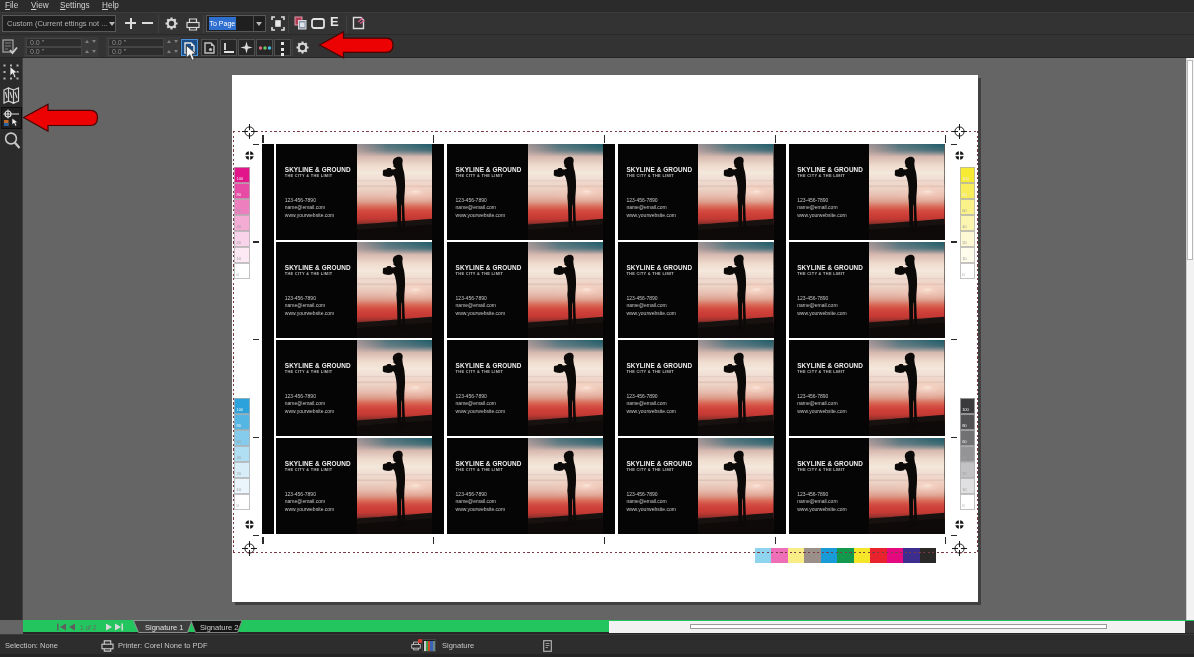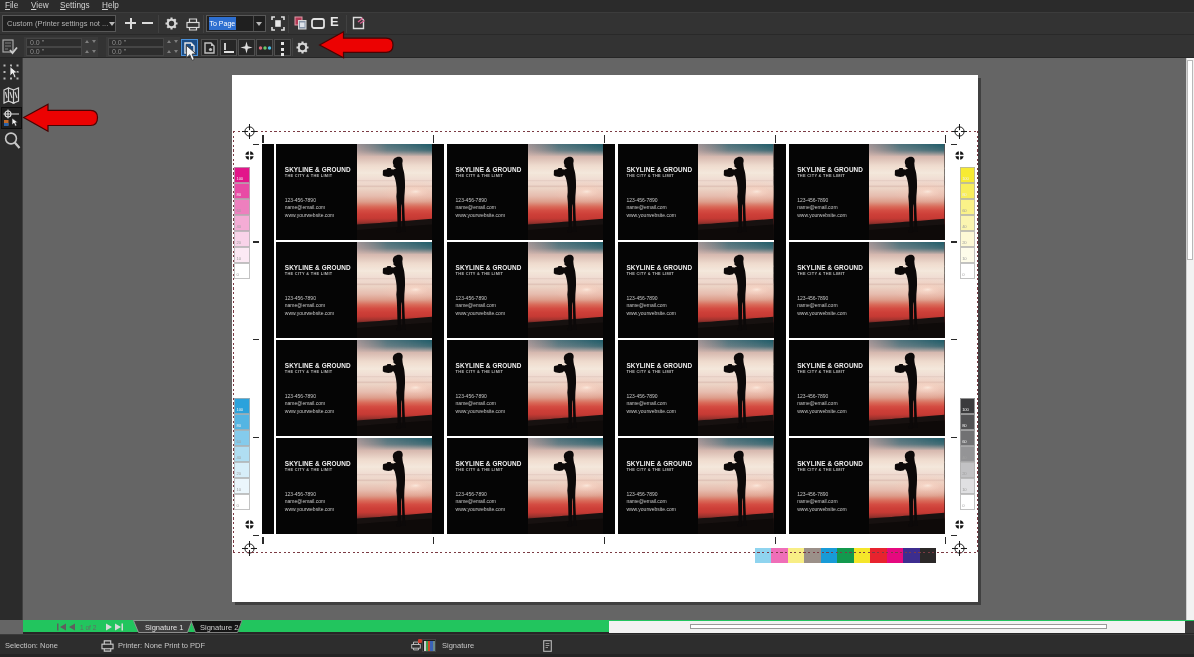--- a/index.html
+++ b/index.html
@@ -30,21 +30,21 @@
 .spin{position:absolute;width:56px;height:9px;background:#2d2d2d;border:1px solid #454545;color:#8f8f8f;font-size:7px;line-height:8px;padding-left:3px;}
 .sarr{position:absolute;width:0;height:0;}
 </style></head><body>
 <div id="menubar" class="abs">
     <span style="left:5px"><u>F</u>ile</span>
     <span style="left:31px"><u>V</u>iew</span>
     <span style="left:60px"><u>S</u>ettings</span>
     <span style="left:102px"><u>H</u>elp</span>
   </div>
 <div id="tb1" class="abs">
-    <div class="abs" style="left:2px;top:2px;width:114px;height:17px;background:#1f1f1f;border:1px solid #585858;color:#b2b2b2;font-size:7.5px;line-height:15px;padding-left:4px;white-space:nowrap;overflow:hidden;">Custom (Printer settings not ...</div>
+    <div class="abs" style="left:2px;top:2px;width:114px;height:17px;background:#1f1f1f;border:1px solid #585858;color:#b2b2b2;font-size:7.5px;line-height:15px;padding-left:4px;white-space:nowrap;overflow:hidden;">Custom (Current ettings not ...</div>
     <div class="sarr" style="left:109px;top:9px;border-left:3px solid transparent;border-right:3px solid transparent;border-top:4px solid #b8b8b8;"></div>
     <div class="abs" style="left:125px;top:9px;width:11px;height:2px;background:#dcdcdc;"></div>
     <div class="abs" style="left:129.5px;top:4.5px;width:2px;height:11px;background:#dcdcdc;"></div>
     <div class="abs" style="left:142px;top:9px;width:11px;height:2px;background:#dcdcdc;"></div>
     <div class="vsep" style="left:158px;top:2px;height:18px;"></div>
     <svg class="abs" style="left:165px;top:4px" width="13" height="13" viewBox="0 0 16 16">
       <g stroke="#d8d8d8" stroke-width="2.6" fill="none">
         <circle cx="8" cy="8" r="4.6"></circle>
         <path d="M8 0.6 V3 M8 13 V15.4 M0.6 8 H3 M13 8 H15.4 M2.8 2.8 L4.4 4.4 M11.6 11.6 L13.2 13.2 M13.2 2.8 L11.6 4.4 M4.4 11.6 L2.8 13.2"></path>
       </g>
@@ -633,21 +633,21 @@
   </div>
 <div id="statusbar" class="abs">
     <span style="left:5px">Selection: None</span>
     <svg class="abs" style="left:101px;top:5px" width="13" height="12" viewBox="0 0 14 13">
       <g stroke="#cccccc" stroke-width="1.2" fill="none">
         <path d="M3.5 4.5 V1 H10.5 V4.5"></path>
         <rect x="1" y="4.5" width="12" height="5"></rect>
         <path d="M3.5 9.5 V12 H10.5 V9.5"></path>
       </g>
     </svg>
-    <span style="left:118px">Printer: None Print to PDF</span>
+    <span style="left:118px">Printer: Corel None to PDF</span>
     <svg class="abs" style="left:411px;top:6px" width="10" height="10" viewBox="0 0 14 13">
       <g stroke="#cccccc" stroke-width="1.2" fill="none">
         <path d="M3.5 4.5 V1 H10.5 V4.5"></path>
         <rect x="1" y="4.5" width="12" height="5"></rect>
         <path d="M3.5 9.5 V12 H10.5 V9.5"></path>
       </g>
     </svg>
     <div class="abs" style="left:418px;top:3.5px;width:4px;height:4px;background:#d03a2a;border-radius:1px;"></div>
     <div class="abs" style="left:422px;top:4px;width:14px;height:13px;background:#1d1d1d;border:1px solid #444;"></div>
     <div class="abs" style="left:423.5px;top:5.5px;width:2.3px;height:10px;background:#cccccc;"></div>

